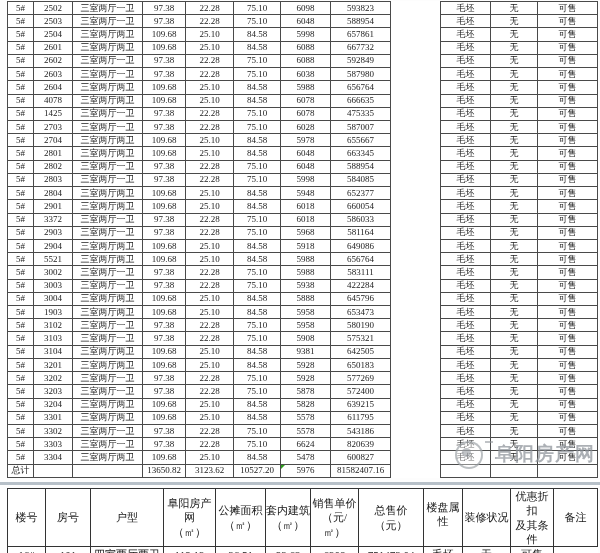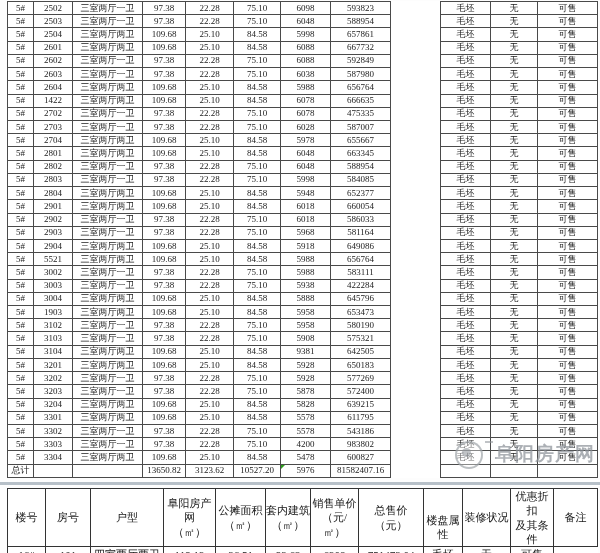--- a/index.html
+++ b/index.html
@@ -26,21 +26,21 @@
   
   #table2{top:488px;width:590px;font-size:11px;}
   #table2 th,#table2 td{
     border:1px solid #333333;text-align:center;vertical-align:middle;
     padding:0;color:#161616;font-weight:normal;overflow:hidden;
   }
   #table2 thead tr{height:36px;}
   #table2 thead th{white-space:pre-line;line-height:1.3;}
   #table2 tbody tr{height:14.5px;}
   #table2 tbody td{white-space:nowrap;}
-  #table2 th.attr-merged{vertical-align:top;padding-top:24px;}
+  #table2 th.attr-merged{vertical-align:top;padding-top:11px;}
   
   .watermark{
     position:absolute;left:455px;top:441px;height:30px;display:flex;align-items:flex-start;
     pointer-events:none;color:rgba(140,146,152,0.72);z-index:5;
   }
   .wm-circle{
     width:24px;height:24px;border-radius:50%;flex:0 0 auto;
     border:2px solid rgba(140,146,152,0.58);position:relative;background:rgba(255,255,255,0.35);
   }
   .wm-circle::after{
@@ -167,35 +167,35 @@
           <td>84.58</td>
           <td>5988</td>
           <td>656764</td>
           <td class="gap"></td>
           <td>毛坯</td>
           <td>无</td>
           <td>可售</td>
         </tr>
         <tr>
           <td>5#</td>
-          <td>1422</td>
+          <td>4078</td>
           <td>三室两厅两卫</td>
           <td>109.68</td>
           <td>25.10</td>
           <td>84.58</td>
           <td>6078</td>
           <td>666635</td>
           <td class="gap"></td>
           <td>毛坯</td>
           <td>无</td>
           <td>可售</td>
         </tr>
         <tr>
           <td>5#</td>
-          <td>2702</td>
+          <td>1425</td>
           <td>三室两厅一卫</td>
           <td>97.38</td>
           <td>22.28</td>
           <td>75.10</td>
           <td>6078</td>
           <td>475335</td>
           <td class="gap"></td>
           <td>毛坯</td>
           <td>无</td>
           <td>可售</td>
@@ -293,21 +293,21 @@
           <td>84.58</td>
           <td>6018</td>
           <td>660054</td>
           <td class="gap"></td>
           <td>毛坯</td>
           <td>无</td>
           <td>可售</td>
         </tr>
         <tr>
           <td>5#</td>
-          <td>2902</td>
+          <td>3372</td>
           <td>三室两厅一卫</td>
           <td>97.38</td>
           <td>22.28</td>
           <td>75.10</td>
           <td>6018</td>
           <td>586033</td>
           <td class="gap"></td>
           <td>毛坯</td>
           <td>无</td>
           <td>可售</td>
@@ -536,22 +536,22 @@
           <td>无</td>
           <td>可售</td>
         </tr>
         <tr>
           <td>5#</td>
           <td>3303</td>
           <td>三室两厅一卫</td>
           <td>97.38</td>
           <td>22.28</td>
           <td>75.10</td>
-          <td>4200</td>
-          <td>983802</td>
+          <td>6624</td>
+          <td>820639</td>
           <td class="gap"></td>
           <td>毛坯</td>
           <td>无</td>
           <td>可售</td>
         </tr>
         <tr>
           <td>5#</td>
           <td>3304</td>
           <td>三室两厅两卫</td>
           <td>109.68</td>

